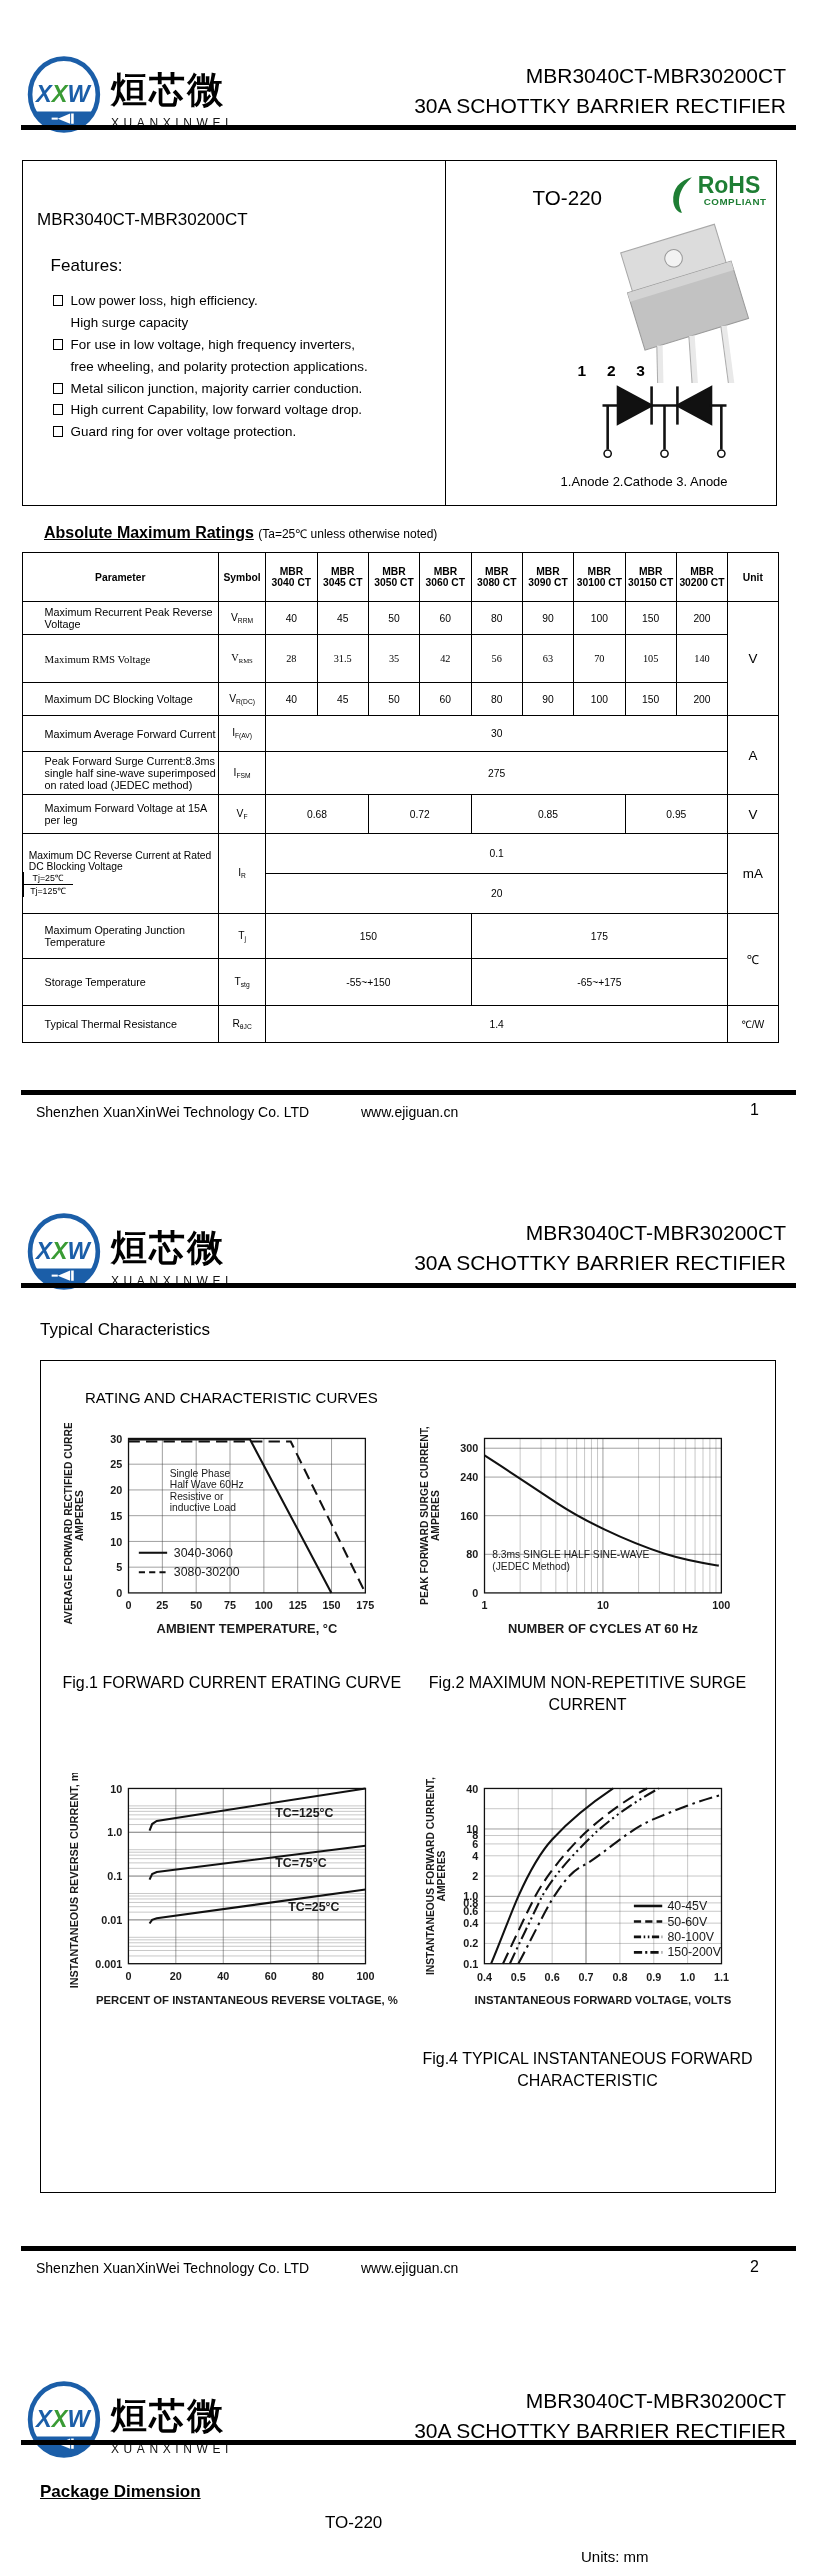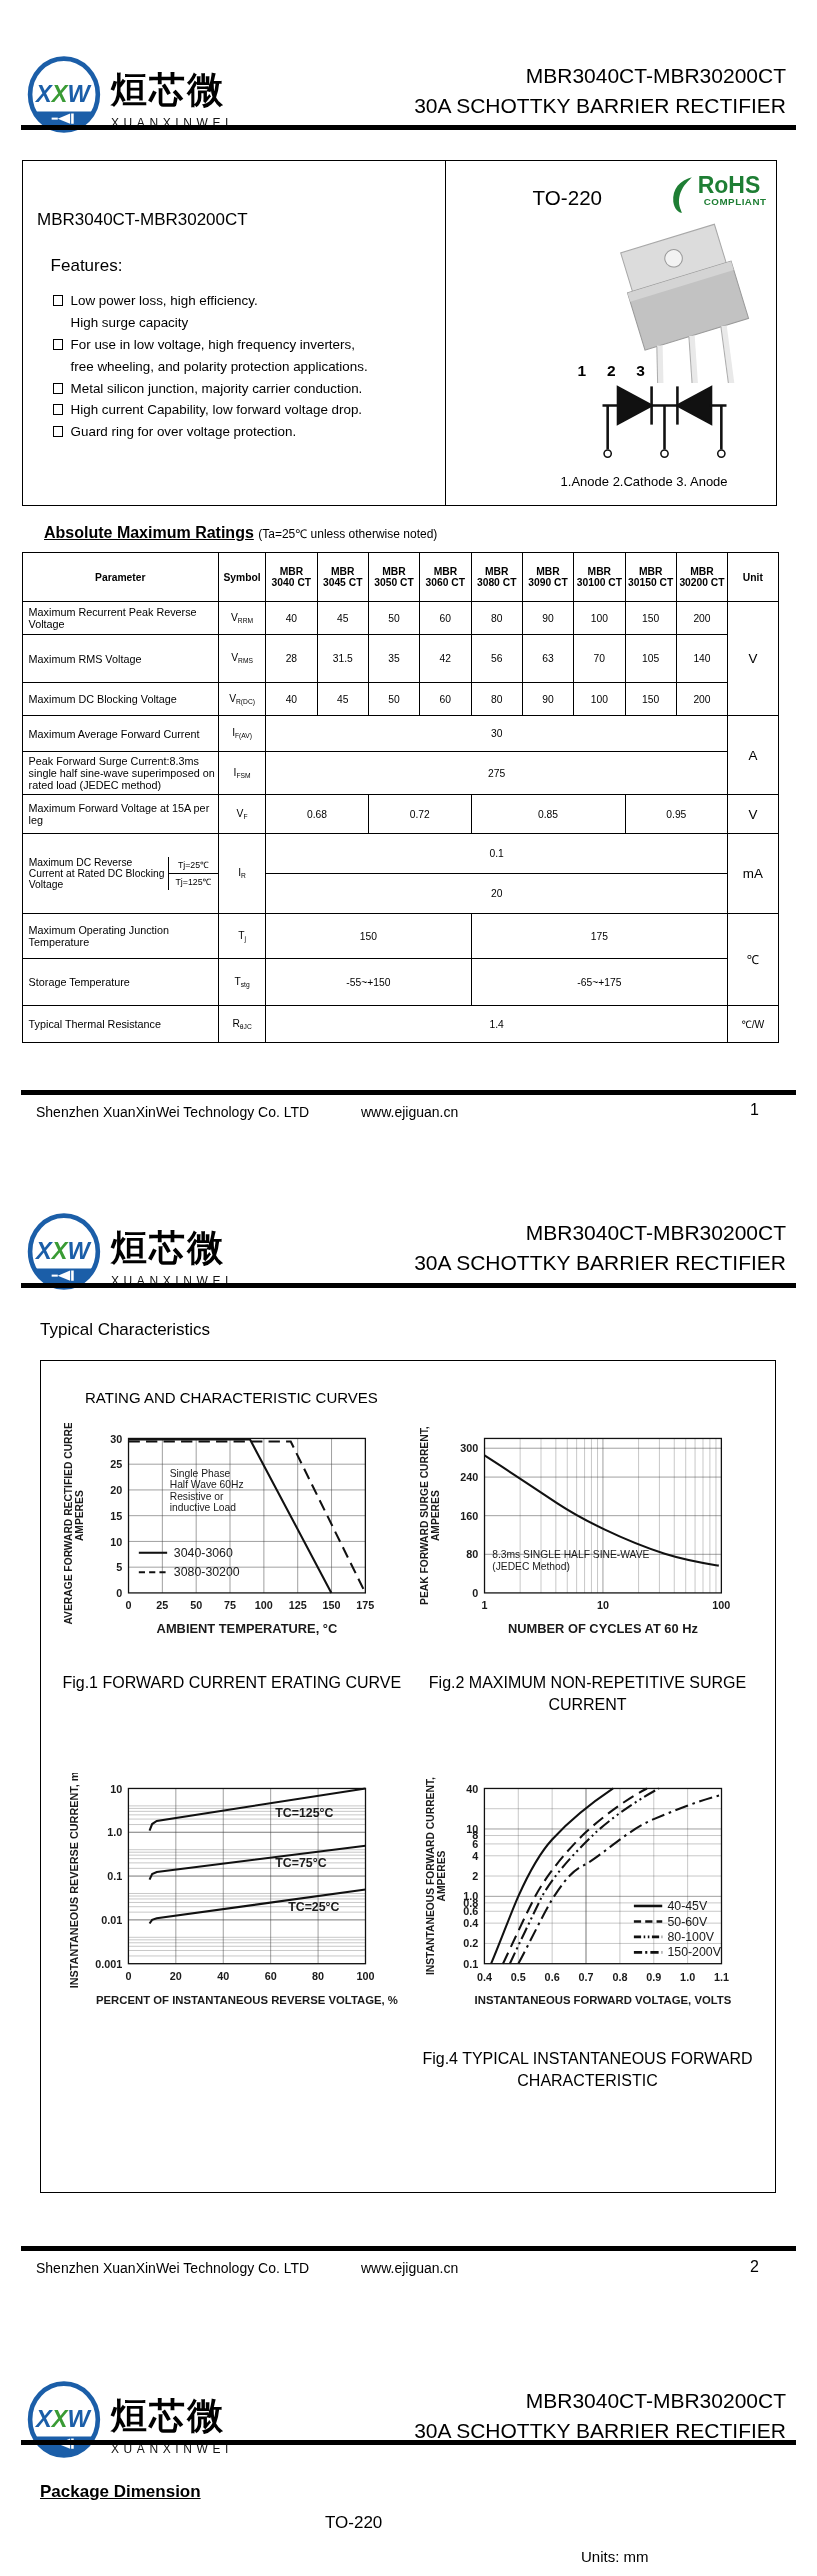--- a/index.html
+++ b/index.html
@@ -22,21 +22,21 @@
   .rohs-big{color:#1e7e34;font-size:23px;font-weight:bold;line-height:0.9;}
   .rohs-sm{color:#1e7e34;font-size:9.8px;font-weight:bold;letter-spacing:0.5px;text-align:center;}
   .pins123{font-size:15.5px;font-weight:bold;letter-spacing:8.2px;}
   .pin-note{font-size:13px;}
   
   .sec-h{font-size:16px;font-weight:bold;}
   .sec-note{font-size:12px;font-weight:normal;}
   table.amr{border-collapse:collapse;table-layout:fixed;width:757px;}
   table.amr td{border:1px solid #000;text-align:center;vertical-align:middle;
                font-size:10.3px;padding:1px;}
-  table.amr td.param{text-align:left;padding-left:6px;font-size:10.8px;}
+  table.amr td.param{text-align:left;padding-left:22px;font-size:10.8px;}
   table.amr td.hd{font-weight:bold;font-size:10.3px;}
   .sub{font-size:6.7px;vertical-align:-2.1px;}
   
   figure{margin:0;position:absolute;}
   .figcap{font-size:16px;text-align:center;margin-top:5.2px;line-height:1.35;}
   svg text{font-family:"Liberation Sans",sans-serif;}
   .tick{font-size:21px;font-weight:bold;fill:#1a1a1a;}
   .axl{font-size:25px;fill:#1a1a1a;font-weight:bold;}
   .ann{font-size:20px;fill:#1a1a1a;}
   .leg{font-size:24px;fill:#1a1a1a;}
@@ -187,21 +187,21 @@
         <td>45</td>
         <td>50</td>
         <td>60</td>
         <td>80</td>
         <td>90</td>
         <td>100</td>
         <td>150</td>
         <td>200</td>
         <td rowspan="3" style="font-size:13.4px;">V</td>
       </tr>
-      <tr style="height:48px;">
+      <tr style="height:48px;font-family:Liberation Serif, serif;">
         <td class="param">Maximum RMS Voltage</td>
         <td><span>V</span><span class="sub">RMS</span></td>
         <td>28</td>
         <td>31.5</td>
         <td>35</td>
         <td>42</td>
         <td>56</td>
         <td>63</td>
         <td>70</td>
         <td>105</td>
@@ -235,21 +235,21 @@
         <td class="param">Maximum Forward Voltage at 15A per leg</td>
         <td><span>V</span><span class="sub">F</span></td>
         <td colspan="2">0.68</td>
         <td colspan="2">0.72</td>
         <td colspan="3">0.85</td>
         <td colspan="2">0.95</td>
         <td style="font-size:13.4px;">V</td>
       </tr>
       <tr style="height:40px;">
         <td rowspan="2" style="padding:0;">
-          <div style="display:flex;height:100%;align-items:stretch;">
+          <div style="display:flex;height:100%;align-items:stretch;flex-direction:column;">
             <div class="param" style="flex:1;display:flex;align-items:center;padding-left:6.2px;text-align:left;">Maximum DC Reverse Current at Rated DC Blocking Voltage</div>
             <div style="width:49px;border-left:1px solid #000;display:flex;flex-direction:column;">
               <div style="flex:1;display:flex;align-items:center;justify-content:center;border-bottom:1px solid #000;font-size:8.8px;">Tj=25℃</div>
               <div style="flex:1;display:flex;align-items:center;justify-content:center;font-size:8.8px;">Tj=125℃</div>
             </div>
           </div>
         </td>
         <td rowspan="2"><span>I</span><span class="sub">R</span></td>
         <td colspan="9">0.1</td>
         <td rowspan="2" style="font-size:13.4px;">mA</td>

